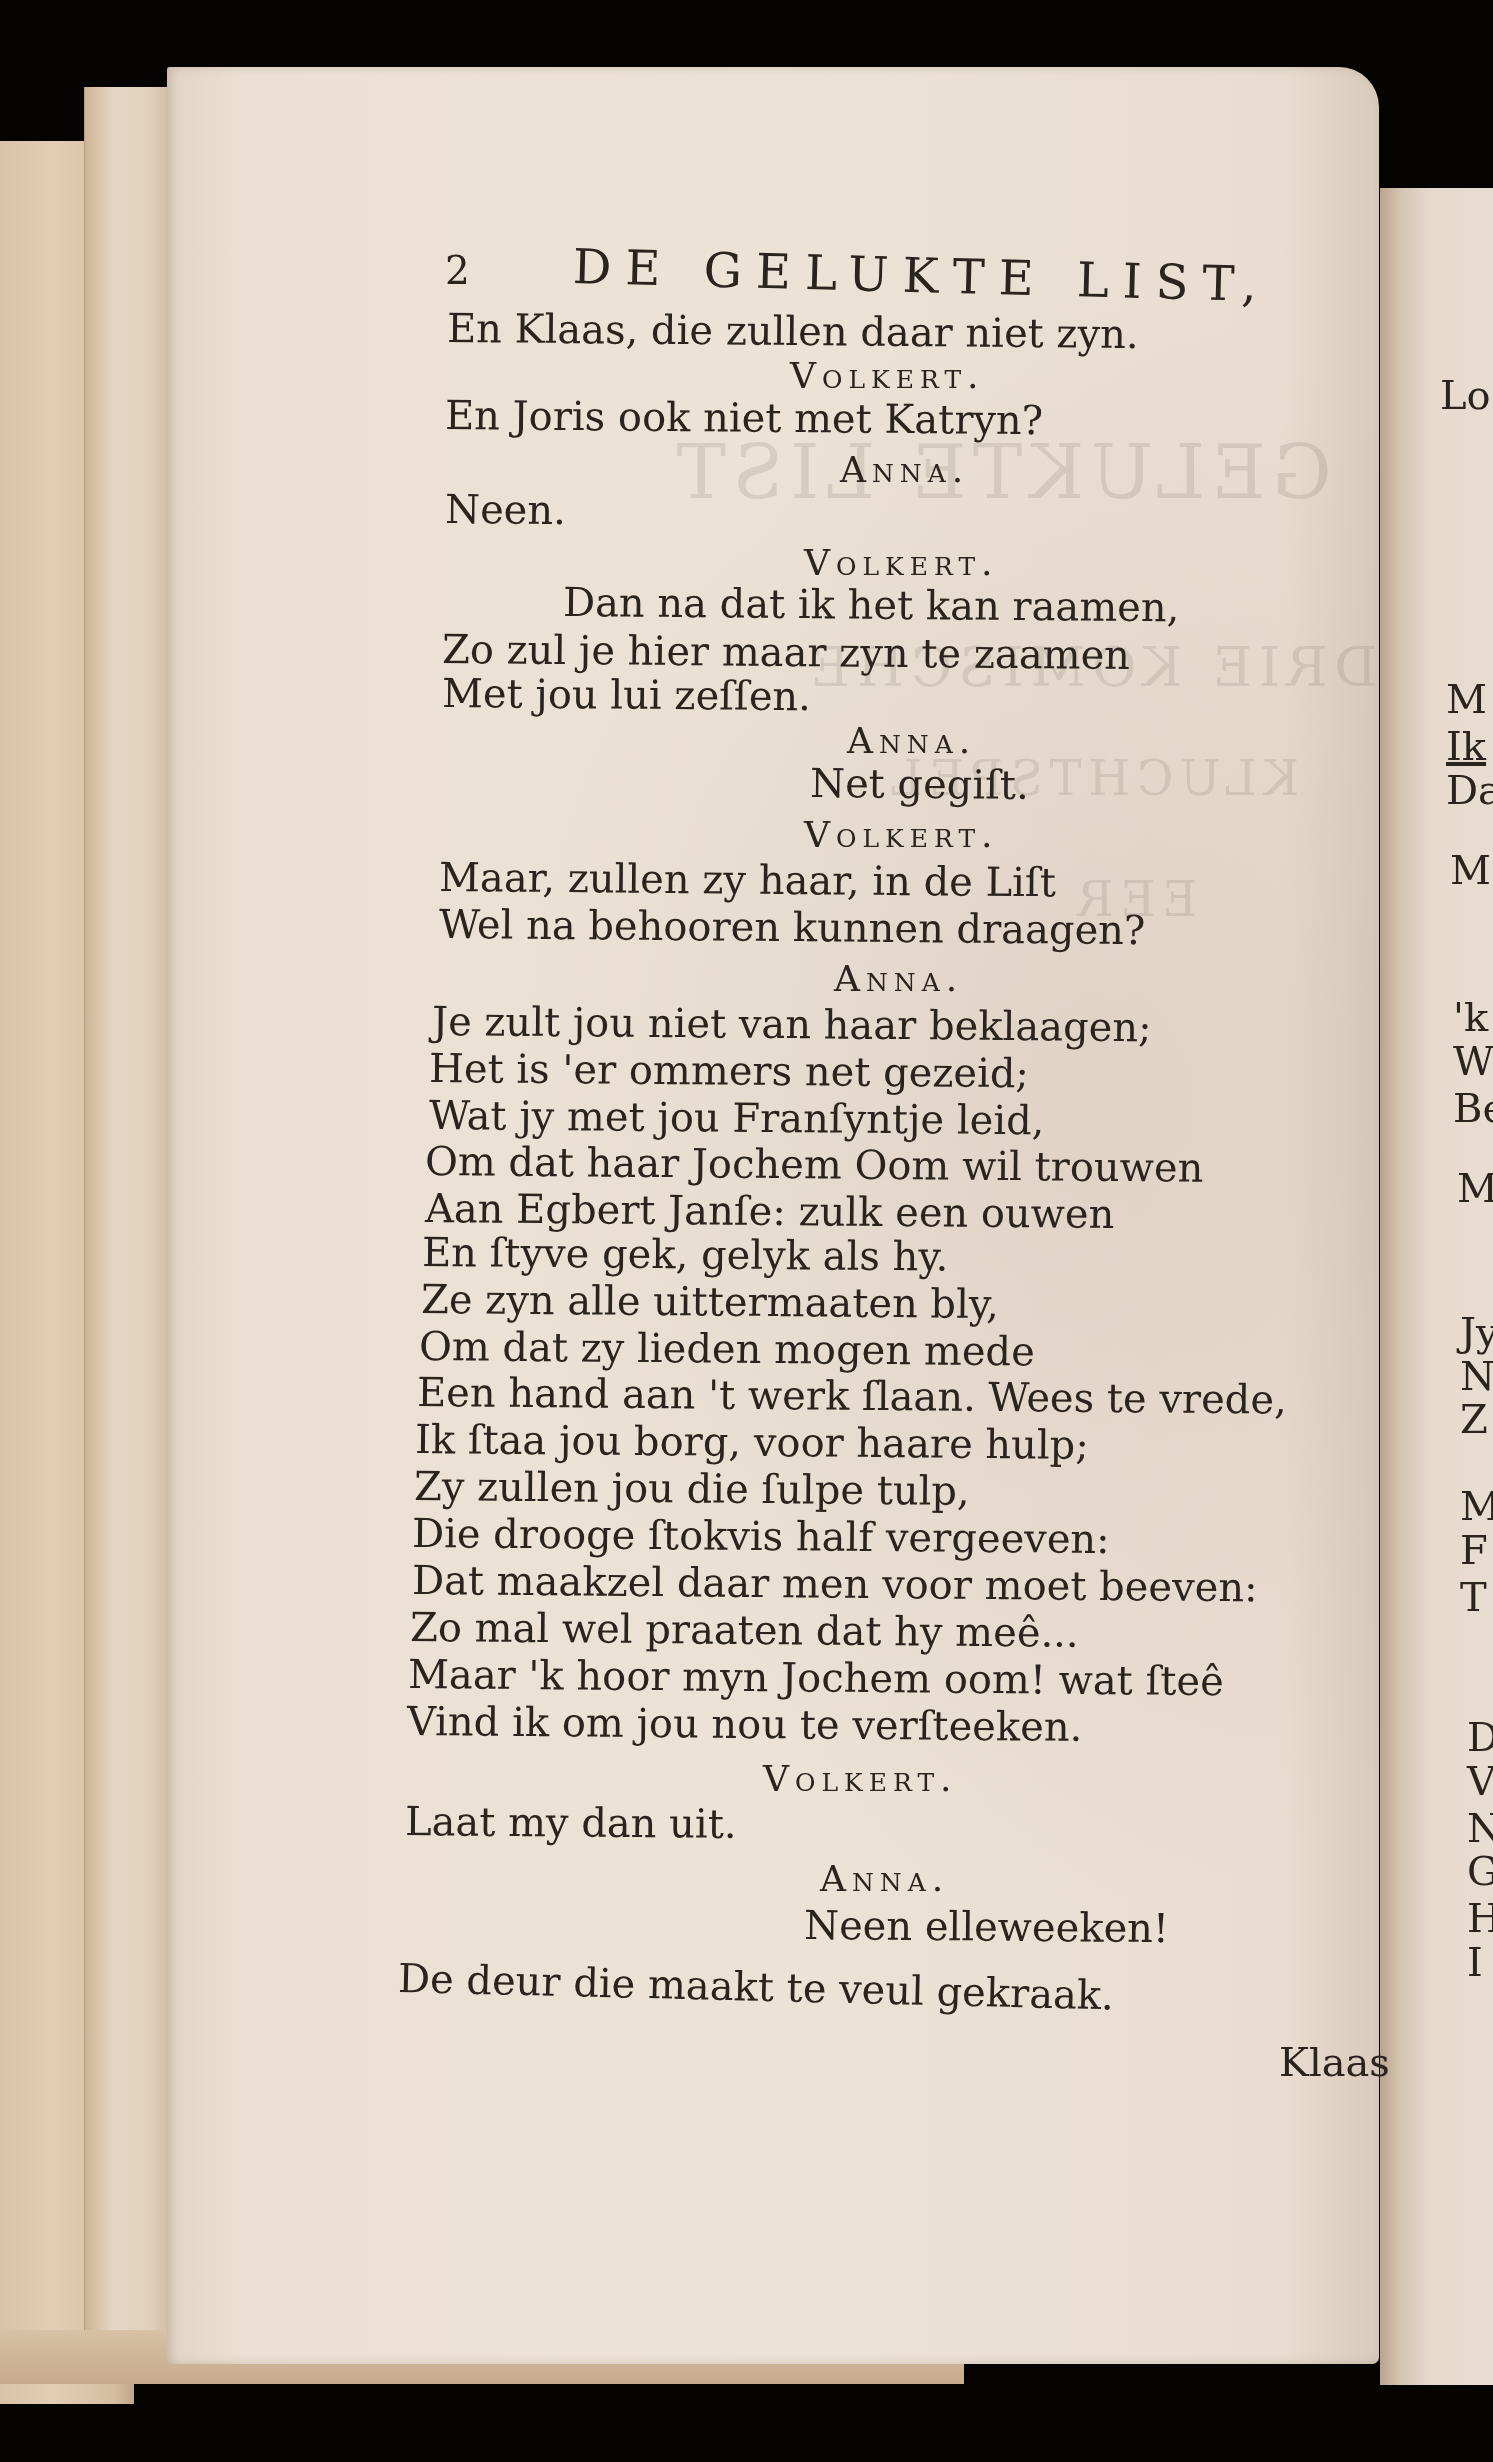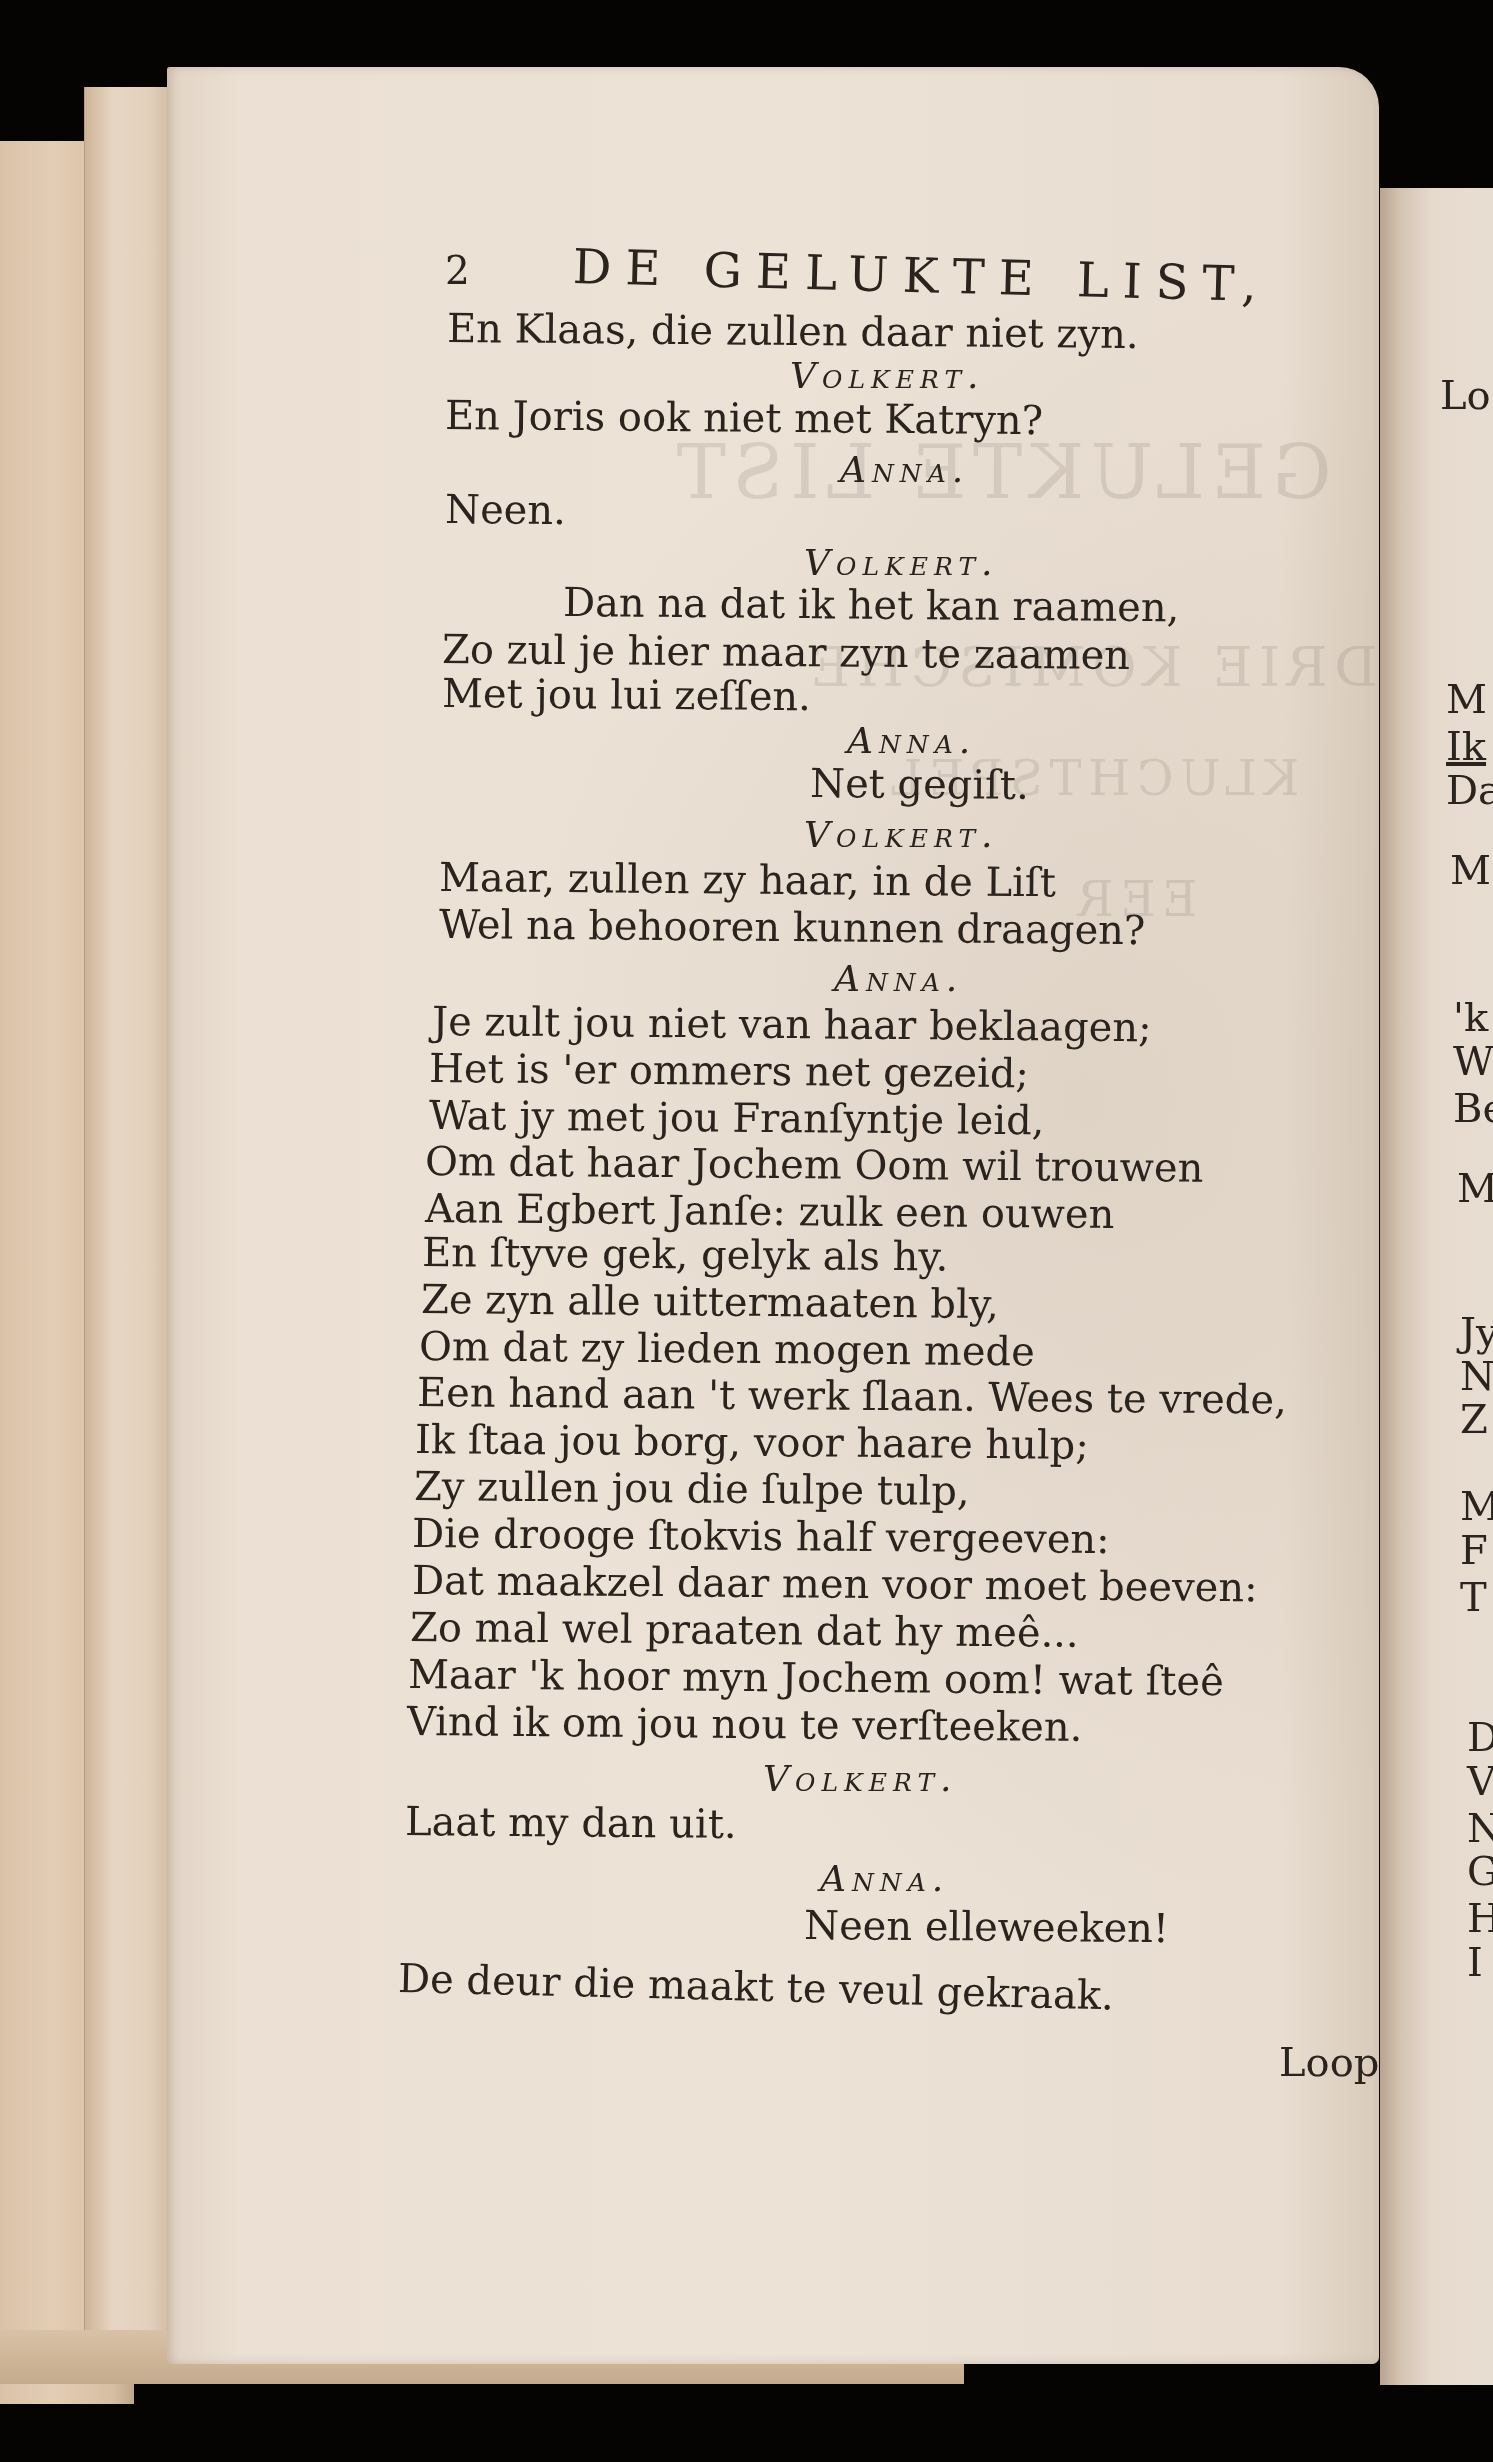--- a/index.html
+++ b/index.html
@@ -27,21 +27,21 @@
   #right-page {
     position:absolute; left:1380px; top:188px; width:114px; height:2197px;
     background:linear-gradient(90deg,#b8a48f 0%,#d5c4b2 18%,#e6dacd 45%,#e8ddd1 100%);
   }
   .ink { color:#2a231e; position:absolute; white-space:nowrap; }
   .ghost { color:rgba(120,110,100,0.18); position:absolute; white-space:nowrap;
     transform:scaleX(-1); font-size:48px; letter-spacing:6.7px; }
   #page-number { left:445px; top:248px; font-size:39px; }
   #head-title { left:573px; top:238px; font-size:48px; letter-spacing:14px; transform:rotate(1.5deg); transform-origin:left; }
   .line { font-size:40px; transform:rotate(0.5deg); transform-origin:left; }
-  .speaker { font-size:36px; letter-spacing:6px; font-variant:small-caps;font-style:italic; }
+  .speaker { font-size:36px; letter-spacing:6px; font-variant:small-caps; }
   #catchword { left:1279px; top:2039px; font-size:40px; }
   .rp-letter { position:absolute; font-size:40px; color:#2a231e; white-space:nowrap; }
 </style>
 </head>
 <body>
 
 <div class="strip" id="strip-outer"></div>
 <div class="strip" id="strip-mid"></div>
 <div class="strip" id="bottom-board"></div>
 
@@ -89,21 +89,21 @@
   <div class="ink line" style="left:410px;top:1604px;">Zo mal wel praaten dat hy meê...</div>
   <div class="ink line" style="left:408px;top:1651px;">Maar 'k hoor myn Jochem oom! wat ſteê</div>
   <div class="ink line" style="left:407px;top:1698px;">Vind ik om jou nou te verſteeken.</div>
   <div class="ink speaker" style="left:763px;top:1758px;">Volkert.</div>
   <div class="ink line" style="left:405px;top:1798px;">Laat my dan uit.</div>
   <div class="ink speaker" style="left:820px;top:1858px;">Anna.</div>
   <div class="ink line" style="left:804px;top:1902px;">Neen elleweeken!</div>
   <div class="ink line" style="left:398px;top:1955px;transform:rotate(1.4deg);">De deur die maakt te veul gekraak.</div>
 </div>
 
-<div class="ink" id="catchword">Loop</div>
+<div class="ink" id="catchword">Klaas</div>
 
 <div>
   <div class="rp-letter" style="left:1440px;top:372px;">Lo</div>
   <div class="rp-letter" style="left:1446px;top:676px;">M</div>
   <div class="rp-letter" style="left:1446px;top:723px;text-decoration:underline;">Ik</div>
   <div class="rp-letter" style="left:1446px;top:767px;">Da</div>
   <div class="rp-letter" style="left:1450px;top:847px;">M</div>
   <div class="rp-letter" style="left:1453px;top:994px;">'k</div>
   <div class="rp-letter" style="left:1453px;top:1038px;">W</div>
   <div class="rp-letter" style="left:1453px;top:1085px;">Be</div>

